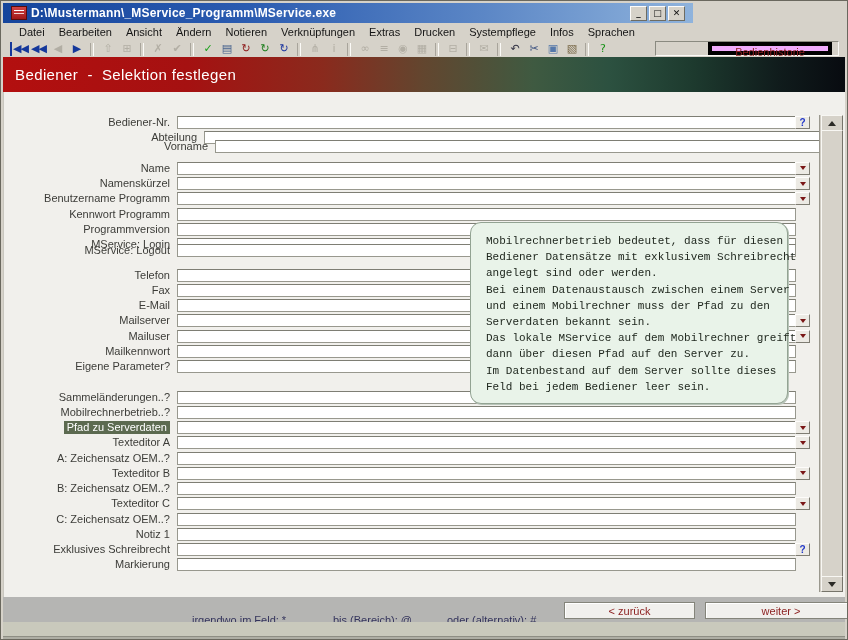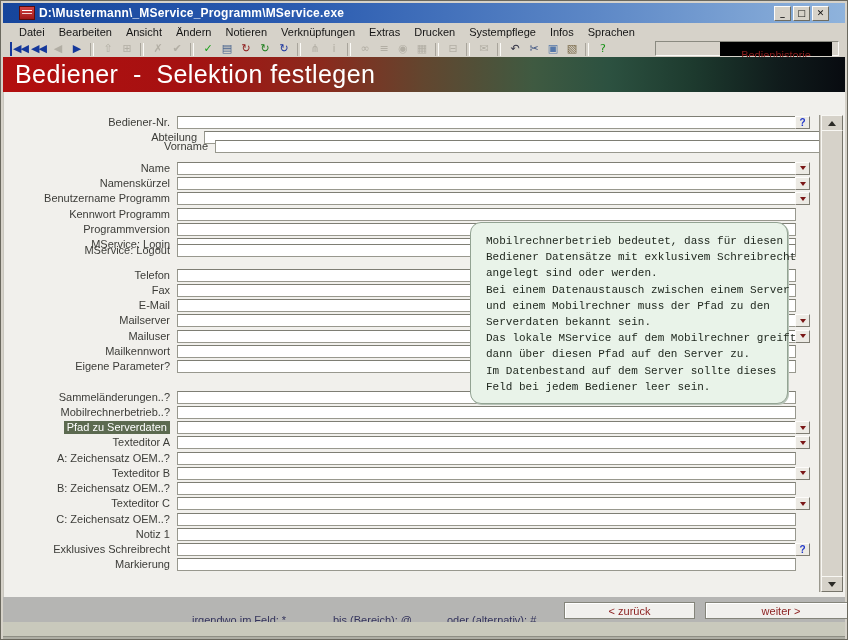--- a/index.html
+++ b/index.html
@@ -6,23 +6,23 @@
   body{
     width:848px;height:640px;position:relative;overflow:hidden;
     background:#d6d2c9;
     font-family:"Liberation Sans",sans-serif;
     -webkit-font-smoothing:antialiased;
   }
   .abs{position:absolute;box-sizing:border-box;}
   .frame{position:absolute;inset:0;border:1px solid #6a685e;pointer-events:none;z-index:99;}
 
   
-  .titlebar{left:3px;top:3px;width:842px;height:20px;
+  .titlebar{left:3px;top:3px;width:690px;height:20px;
     background:linear-gradient(90deg,#16459c 0%,#2a5bb0 35%,#5c87c6 70%,#8fb3dc 100%);
-    display:flex;align-items:center;padding:0 16px;}
+    display:flex;align-items:center;padding:0 8px;}
   .appicon{width:14px;height:12px;margin-right:4px;flex:0 0 auto;
     background:linear-gradient(180deg,#d24444 0%,#a01818 100%);
     border:1px solid #5a0c0c;position:relative;}
   .appicon::before{content:"";position:absolute;left:2px;right:2px;top:3px;height:1px;background:#fff;box-shadow:0 3px 0 #ffffffcc;}
   .titletext{color:#fff;font-size:12px;font-weight:bold;letter-spacing:.2px;white-space:nowrap;}
   .wingrp{margin-left:auto;display:flex;gap:2px;}
   .winbtn{width:17px;height:15px;background:#d6d2c9;border:1px solid;
     border-color:#fdfcfa #6e6c62 #6e6c62 #fdfcfa;
     font-size:9px;font-weight:bold;color:#111;display:flex;align-items:flex-end;justify-content:center;
     line-height:10px;padding:0 0 2px 0;cursor:default;font-family:"DejaVu Sans",sans-serif;}
@@ -34,29 +34,29 @@
 
   
   .toolbar{left:3px;top:41px;width:842px;height:16px;display:flex;align-items:center;padding-left:7px;}
   .tb-icon{width:19px;text-align:center;font-size:11px;line-height:14px;cursor:default;
     font-family:"DejaVu Sans",sans-serif;letter-spacing:-1px;}
   .tb-icon.dis{color:#b2aea4 !important;}
   .tb-icon.bar{border-left:2px solid #15389b;width:17px;}
   .tb-sep{width:2px;height:13px;margin:0 4px;border-left:1px solid #a8a49b;border-right:1px solid #fbfaf7;}
   .histpanel{left:655px;top:41px;width:184px;height:15px;
     border:1px solid;border-color:#8a8a80 #fbfaf7 #fbfaf7 #8a8a80;background:#d6d2c9;}
-  .histbtn{position:absolute;right:6px;top:0px;width:112px;height:13px;
-    background:#14b8a6;border:7px solid #000000;color:#8b1e1e;font-size:11px;line-height:12px;
+  .histbtn{position:absolute;right:6px;top:0px;width:124px;height:13px;
+    background:#f0abfc;border:4px solid #000000;color:#8b1e1e;font-size:11px;line-height:12px;
     text-align:center;cursor:default;padding:0;font-family:"Liberation Sans",sans-serif;}
 
   
   .header{left:3px;top:57px;width:842px;height:35px;
     background:linear-gradient(90deg,#b30f0f 0%,#a51111 22%,#8a2a1d 38%,#62462f 50%,#3f5a41 63%,#2c5140 72%,#1d3a2e 82%,#101c1c 92%,#080b10 100%);
     display:flex;align-items:center;}
-  .header-title{color:#fff;font-size:25px;margin-left:12px;letter-spacing:.4px;white-space:pre;}
+  .header-title{color:#fff;font-size:15px;margin-left:12px;letter-spacing:.4px;white-space:pre;}
 
   
   .formarea{left:3px;top:92px;width:842px;height:505px;background:#f1f0ec;
     border-left:1px solid #c9c7bf;}
   .frow{position:absolute;left:0;width:842px;height:13px;}
   .flabel{position:absolute;left:0;top:0;width:166px;text-align:right;font-size:11px;color:#3c3c38;
     line-height:13px;white-space:nowrap;}
   .flabel.hl{width:auto;left:auto;right:676px;background:#5c6a50;color:#fff;padding:0 3px;}
   .ffield{position:absolute;left:173px;top:0;width:613px;height:11px;background:#fff;
     border:1px solid #98988e;border-top-color:#7e7e74;padding:0 2px;font-size:10px;

